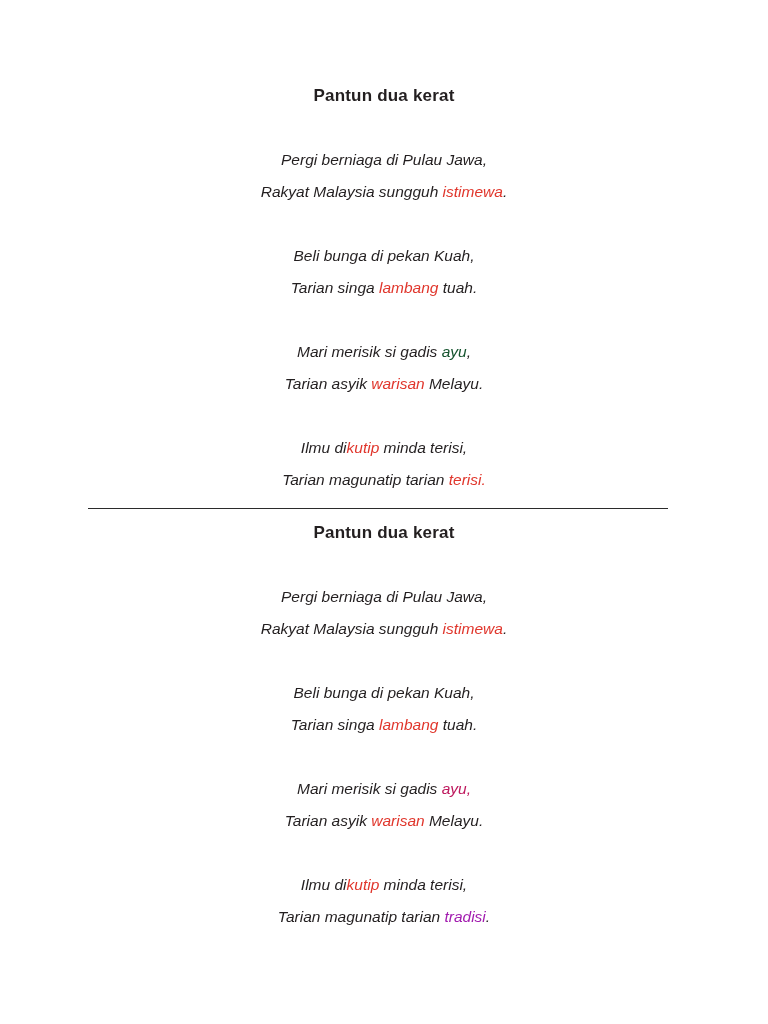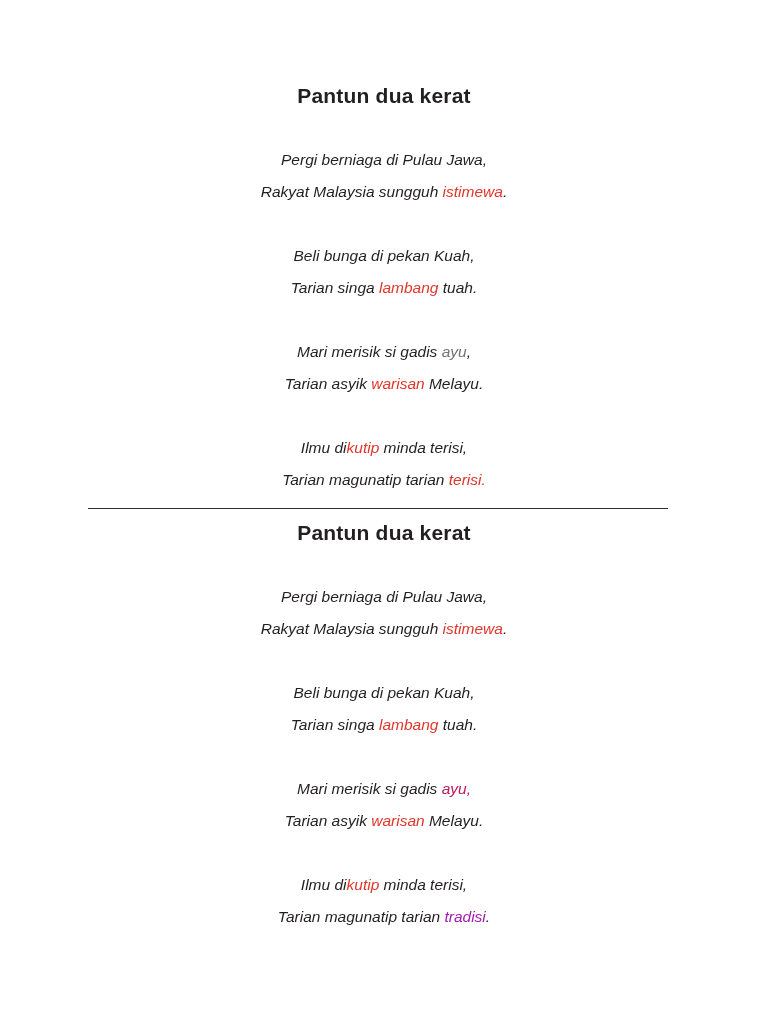--- a/index.html
+++ b/index.html
@@ -13,21 +13,21 @@
     height: 1024px;
     background: #ffffff;
     font-family: "Liberation Sans", "DejaVu Sans", sans-serif;
     color: #231f20;
     overflow: hidden;
   }
   .content {
     padding-top: 80px;
   }
   .title {
-    font-size: 21px;
+    font-size: 17px;
     font-weight: bold;
     line-height: 32px;
     text-align: center;
     margin: 0;
     letter-spacing: 0.2px;
   }
   .line {
     font-size: 15.5px;
     line-height: 32px;
     text-align: center;
@@ -56,21 +56,21 @@
         <p class="line"><span style="color: rgb(35, 31, 32);">Pergi berniaga di Pulau Jawa,</span></p>
         <p class="line"><span style="color: rgb(35, 31, 32);">Rakyat Malaysia sungguh </span><span style="color: rgb(224, 54, 44);">istimewa</span><span style="color: rgb(35, 31, 32);">.</span></p>
       </div>
       <div class="spacer"></div>
       <div>
         <p class="line"><span style="color: rgb(35, 31, 32);">Beli bunga di pekan Kuah,</span></p>
         <p class="line"><span style="color: rgb(35, 31, 32);">Tarian singa </span><span style="color: rgb(224, 54, 44);">lambang</span><span style="color: rgb(35, 31, 32);"> tuah.</span></p>
       </div>
       <div class="spacer"></div>
       <div>
-        <p class="line"><span style="color: rgb(35, 31, 32);">Mari merisik si gadis </span><span style="color: #737373;">ayu</span><span style="color: rgb(35, 31, 32);">,</span></p>
+        <p class="line"><span style="color: rgb(35, 31, 32);">Mari merisik si gadis </span><span style="color: #14532d;">ayu</span><span style="color: rgb(35, 31, 32);">,</span></p>
         <p class="line"><span style="color: rgb(35, 31, 32);">Tarian asyik </span><span style="color: rgb(224, 54, 44);">warisan</span><span style="color: rgb(35, 31, 32);"> Melayu.</span></p>
       </div>
       <div class="spacer"></div>
       <div>
         <p class="line"><span style="color: rgb(35, 31, 32);">Ilmu di</span><span style="color: rgb(224, 54, 44);">kutip</span><span style="color: rgb(35, 31, 32);"> minda terisi,</span></p>
         <p class="line"><span style="color: rgb(35, 31, 32);">Tarian magunatip tarian </span><span style="color: rgb(224, 54, 44);">terisi.</span></p>
       </div>
       <div class="divider" style="border-top-color: rgb(43, 43, 43);"></div>
       <h2 class="title" style="color: rgb(35, 31, 32);">Pantun dua kerat</h2>
       <div class="spacer"></div>

